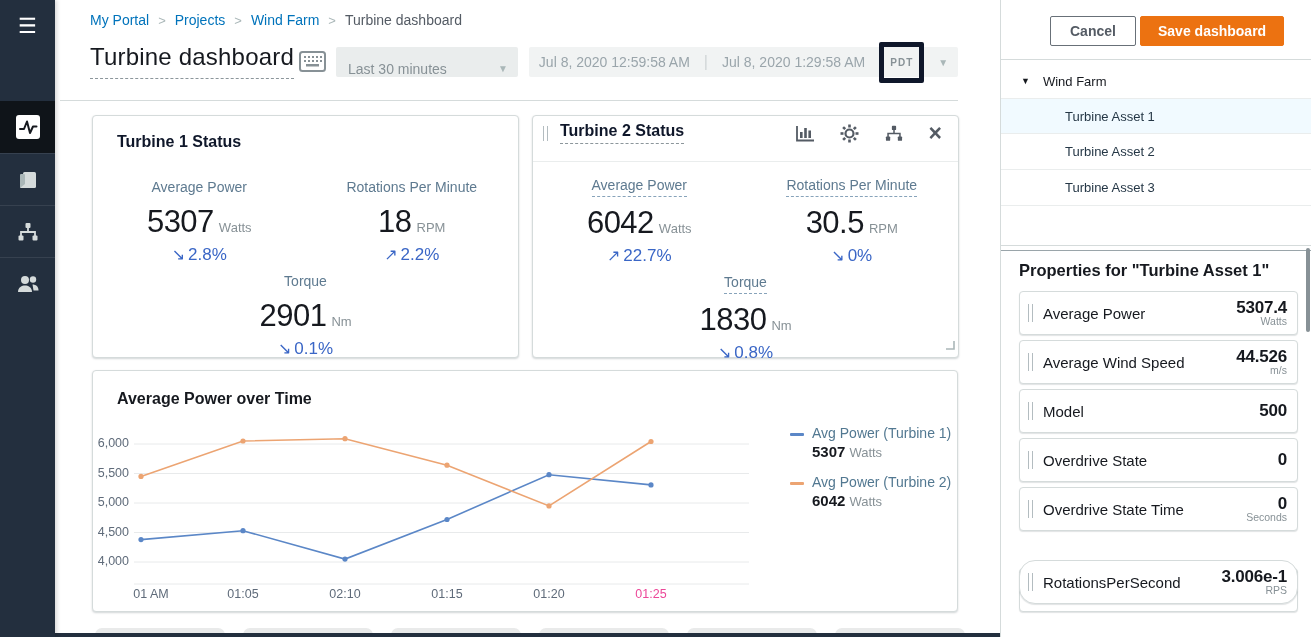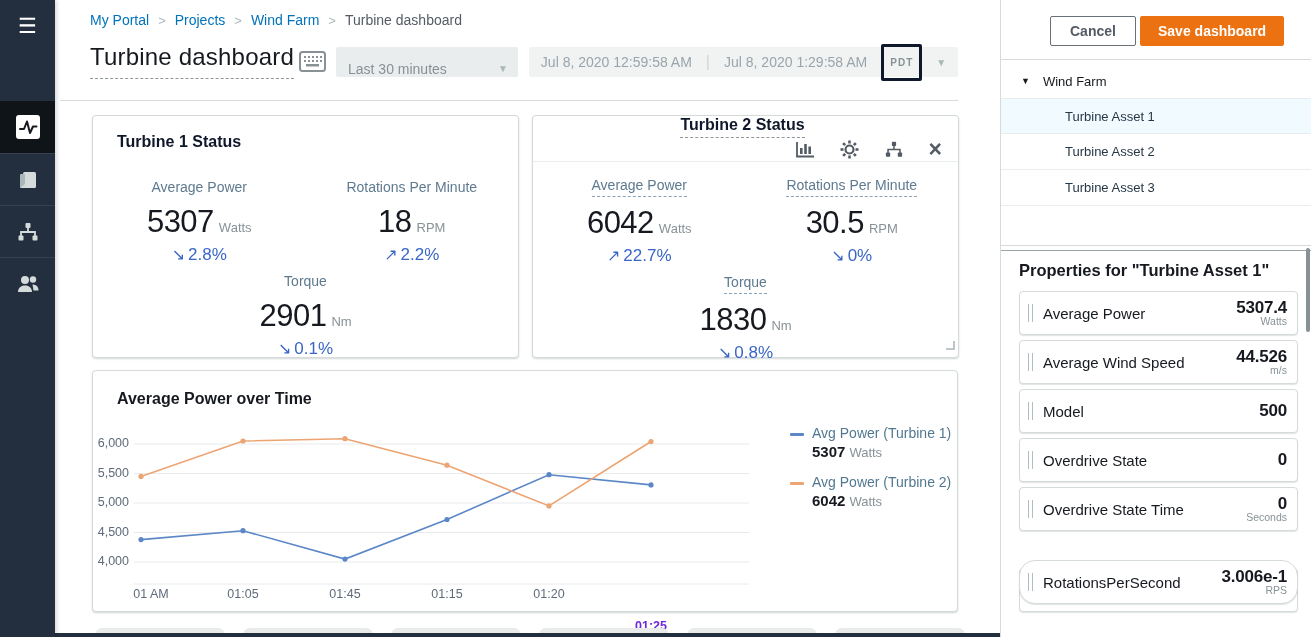--- a/index.html
+++ b/index.html
@@ -24,32 +24,32 @@
   #breadcrumb .crumb.current { color:#545b64; cursor:default;}
   #breadcrumb .sep { color:#aab7b8; font-size:13px; }
   #page-title { position:absolute; left:90px; top:43px; font-size:24px; color:#16191f; border-bottom:1px dashed #8c969b; padding-bottom:7px; letter-spacing:.2px;}
   #kbd-icon { position:absolute; left:299px; top:51px; cursor:pointer;}
   #time-select { position:absolute; left:336px; top:47px; width:182px; height:30px; background:#eaeded; border-radius:2px; display:flex; align-items:center; padding:13px 10px 0 12px; cursor:pointer;}
   #time-select .sel-label { color:#879196; font-size:14px; flex:1;}
   #time-select .sel-caret { color:#aab7b8; font-size:10px;}
   #date-range { position:absolute; left:529px; top:47px; width:429px; height:30px; background:#f1f3f3; border-radius:2px; display:flex; align-items:center; justify-content:center; gap:14px; cursor:pointer;}
   #date-range .dr-text { color:#9aa5ab; font-size:14px;}
   #date-range .dr-div { color:#d0d5d7; }
-  #date-range .tz-badge { border:3px solid #0f172a; border-radius:2px; color:#879196; font-size:10px; font-weight:bold; letter-spacing:1px; padding:10px 6px;}
+  #date-range .tz-badge { border:5px solid #0f172a; border-radius:2px; color:#879196; font-size:10px; font-weight:bold; letter-spacing:1px; padding:10px 6px;}
   #date-range .sel-caret { color:#aab7b8; font-size:10px;}
   #header-divider { position:absolute; left:60px; top:100px; width:898px; height:1px; background:#d5dbdb;}
 
   
   .card { position:absolute; background:#fff; border:1px solid #d5dbdb; border-radius:4px;
           box-shadow:0 1px 2px rgba(0,28,36,.18); }
   #card1 { left:92px; top:115px; width:427px; height:243px; }
   #card2 { left:532px; top:115px; width:427px; height:243px; }
   .card-title { font-size:16px; font-weight:bold; color:#0f172a; }
   #card1 .card-title { margin:17px 0 0 24px; }
-  .card-header { height:46px; border-bottom:1px solid #eaeded; display:flex; align-items:center; padding:0 16px 11px 10px;flex-direction:column; }
+  .card-header { height:46px; border-bottom:1px solid #eaeded; display:flex; align-items:center; padding:0 16px 11px 10px; }
   .drag-grip { width:5px; height:15px; border-left:1px solid #b3bcc0; border-right:1px solid #b3bcc0; margin-right:12px; cursor:grab;}
   .card-header .card-title { border-bottom:1px dashed #8c969b; padding-bottom:3px; cursor:text;}
   .hdr-icons { margin-left:auto; display:flex; align-items:center; gap:25px; }
   .hdr-icon { cursor:pointer; display:flex; align-items:center; color:#545b64;}
   .close-x { font-size:23px; color:#545b64; line-height:1; cursor:pointer; font-weight:bold;}
   .metrics { position:absolute; left:0; right:0; }
   #card1 .metrics { top:62px; }
   #card2 .metrics { top:60px; }
   .metrics-top { display:flex; }
   .metrics-top .metric { flex:1; }
@@ -63,21 +63,21 @@
   .m-trend .arrow { font-size:16px; margin-right:3px;}
   .metric-torque { margin-top:7px; }
   .resize-corner { position:absolute; right:3px; bottom:3px; cursor:nwse-resize;}
 
   
   #chart-card { left:92px; top:370px; width:866px; height:242px; }
   #chart-title { margin:19px 0 0 24px; font-size:16px; font-weight:bold;}
   #chart-svg { position:absolute; left:0; top:0; }
   .ylab { position:absolute; width:36px; text-align:right; font-size:12.5px; color:#5f6b7a;}
   .xlab { position:absolute; width:70px; text-align:center; font-size:12.5px; color:#5f6b7a; top:216px;}
-  .xlab.em { font-weight:bold; color:#6d28d9;margin-top:32px;}
+  .xlab.em { font-weight:normal; color:#ec4899;}
   #legend { position:absolute; left:697px; top:54px; }
   .lg-item { display:flex; margin-bottom:13px; }
   .lg-swatch { width:14px; height:3px; border-radius:1px; margin:8px 8px 0 0; flex:none;}
   .lg-name { font-size:14px; color:#527891; }
   .lg-valueline { margin-top:2px; }
   .lg-value { font-weight:bold; font-size:15px; color:#16191f;}
   .lg-unit { font-size:13px; color:#879196; margin-left:4px;}
 
   
   .ph-block { position:absolute; top:628px; height:16px; width:130px; background:#e9eaea; border-radius:7px; cursor:pointer;}
@@ -278,21 +278,21 @@
     <div id="y-labels">
         <div class="ylab" style="left: 0px; top: 183px;">4,000</div>
         <div class="ylab" style="left: 0px; top: 153.5px;">4,500</div>
         <div class="ylab" style="left: 0px; top: 124px;">5,000</div>
         <div class="ylab" style="left: 0px; top: 94.5px;">5,500</div>
         <div class="ylab" style="left: 0px; top: 65px;">6,000</div>
       </div>
     <div id="x-labels">
         <div class="xlab" style="left: 23px;">01 AM</div>
         <div class="xlab" style="left: 115px;">01:05</div>
-        <div class="xlab" style="left: 217px;">01:45</div>
+        <div class="xlab" style="left: 217px;">02:10</div>
         <div class="xlab" style="left: 319px;">01:15</div>
         <div class="xlab" style="left: 421px;">01:20</div>
         <div class="xlab em" style="left: 523px;">01:25</div>
       </div>
     <div id="legend">
         <div class="lg-item">
           <span class="lg-swatch" style="background: rgb(91, 135, 199);"></span>
           <div>
             <div class="lg-name">Avg Power (Turbine 1)</div>
             <div class="lg-valueline"><span class="lg-value">5307</span><span class="lg-unit">Watts</span></div>

